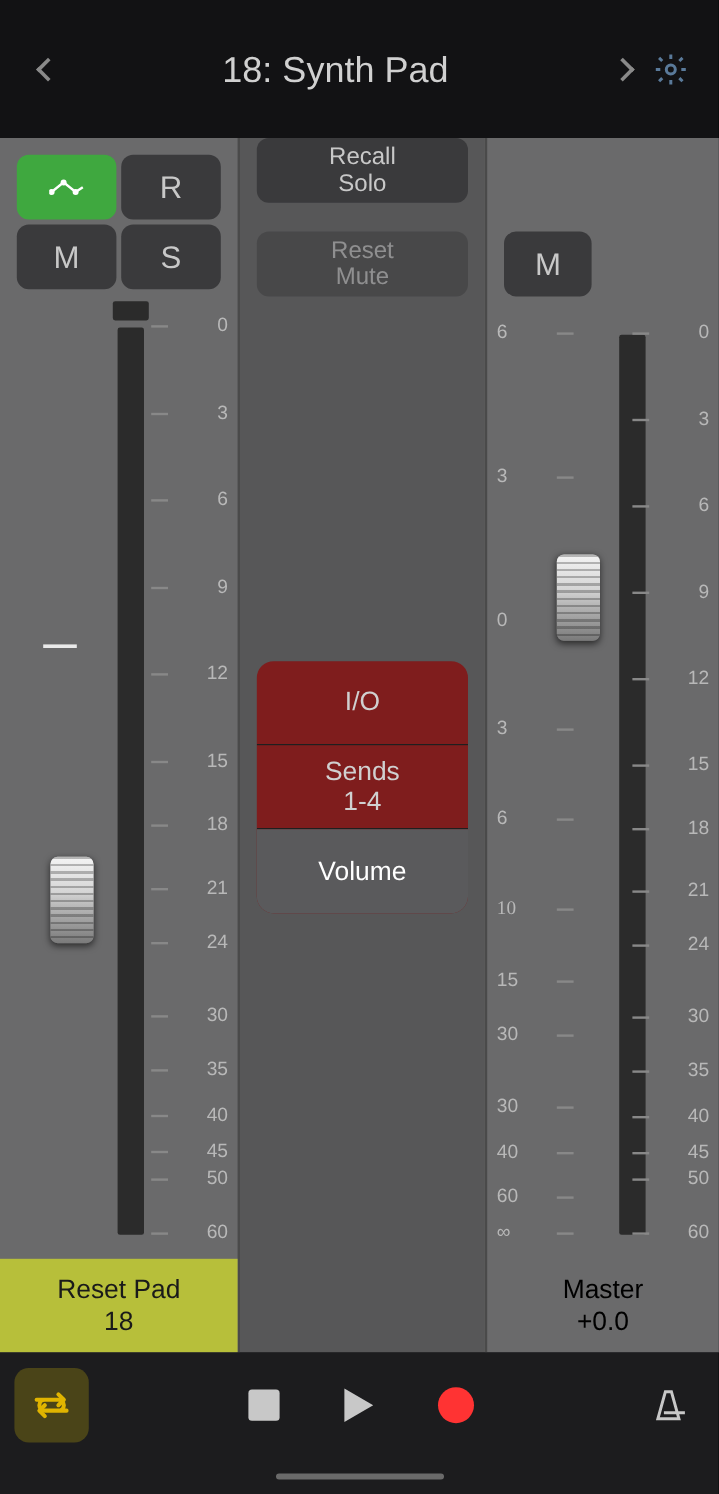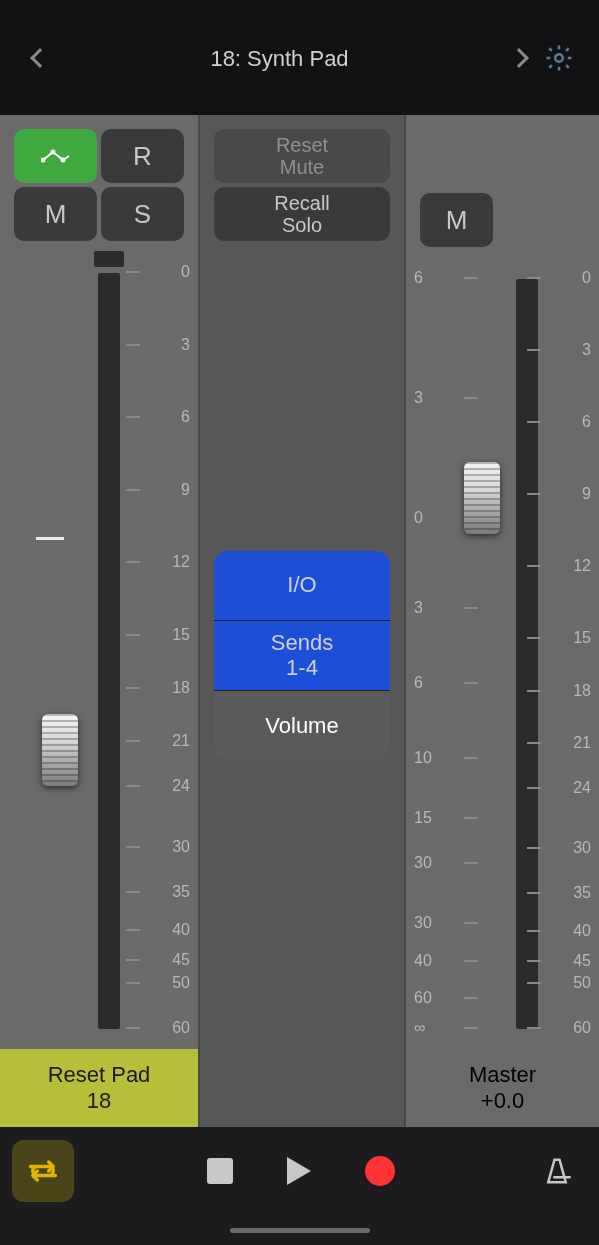--- a/index.html
+++ b/index.html
@@ -4,21 +4,21 @@
 <style>
   * { box-sizing: border-box; margin: 0; padding: 0; }
   html, body { width: 599px; height: 1245px; background: #000; font-family: -apple-system, Helvetica, Arial, sans-serif; overflow: hidden; }
   body { display: flex; flex-direction: column; }
 
   
   .header { height: 115px; background: #121214; display: flex; align-items: center; padding: 0 20px; }
   .header-prev { width: 40px; display:flex; justify-content:center; }
   .header-center { flex: 1; text-align: center; }
   .header-counter { color: #b8b8b8; font-size: 22px; letter-spacing: 2px; }
-  .header-title { color: #d0d0d0; font-size: 22px; margin-top: 2px; }
+  .header-title { color: #d0d0d0; font-size: 30px; margin-top: 2px; }
   .header-next { width: 40px; display:flex; justify-content:center; }
   .header-gear { width: 40px; display:flex; justify-content:center; }
   .chev { width:14px; height:14px; border-left:3px solid #8a8a8a; border-top:3px solid #8a8a8a; }
   .chev.left { transform: rotate(-45deg); }
   .chev.right { transform: rotate(135deg); }
   .gear-svg { width:30px; height:30px; stroke:#5a7a9a; fill:none; stroke-width:2; }
 
   
   .main { flex: 1; display: flex; background: #6a6a6b; }
   .col { display:flex; flex-direction:column; }
@@ -43,21 +43,21 @@
   .fader-cap::before { content:""; position:absolute; inset:0; background:repeating-linear-gradient(to bottom, rgba(0,0,0,.25) 0 2px, transparent 2px 6px);}
   .scale { position:absolute; top:22px; bottom:20px; right:8px; width:48px; }
   .scale-left { position:absolute; top:22px; bottom:20px; left:8px; width:48px; }
   .tick { position:absolute; right:0; color:#b8b8b8; font-size:16px; display:flex; align-items:center; justify-content:flex-end; width:100%; }
   .tick::before { content:""; display:block; width:14px; height:2px; background:#888; margin-right:6px; position:absolute; left:-16px; }
   .tick-l { position:absolute; left:0; color:#b8b8b8; font-size:16px; display:flex; align-items:center; width:100%; }
   .tick-l::after { content:""; display:block; width:14px; height:2px; background:#888; margin-left:6px; position:absolute; right:-16px; }
   .zero-line { position:absolute; left:36px; width:28px; height:3px; background:#eaeaea; }
 
   
-  .view-sel { margin:300px 14px 0 14px; background:#1d4ed8; border-radius:14px; overflow:hidden; }
+  .view-sel { margin:300px 14px 0 14px; background:#7f1d1d; border-radius:14px; overflow:hidden; }
   .view-opt { height:70px; display:flex; align-items:center; justify-content:center; color:#d0d0d0; font-size:22px; border-bottom:1px solid #1f1f1f; text-align:center; line-height:1.1;}
   .view-opt:last-child { border-bottom:none; }
   .view-opt.sel { background:#5a5a5c; color:#fff; }
 
   
   .ch-label { height:78px; display:flex; flex-direction:column; align-items:center; justify-content:center; font-size:22px; }
   .ch-label.track { background:#b7bf3a; color:#1a1a1a; }
   .ch-label.master { color:#000000; }
 
   
@@ -133,30 +133,30 @@
       <div class="zero-line" id="track-zero" style="top: calc(33.12% + 22px);"></div>
       <div class="fader-cap" id="track-fader" style="top: calc(59.8% - 14px);"></div>
     </div>
     <div class="ch-label track">
       <div>Reset Pad</div>
       <div>18</div>
     </div>
   </div>
 
   <div class="col col-mid">
+    <div class="btn-grid single" style="padding-top:0">
+      <div class="mid-btn">
+          <span style="white-space:pre-line">Recall
+Solo</span>
+        </div>
+    </div>
     <div class="btn-grid single" style="padding-bottom:4px">
       <div class="mid-btn disabled">
           <span style="white-space:pre-line">Reset
 Mute</span>
-        </div>
-    </div>
-    <div class="btn-grid single" style="padding-top:0">
-      <div class="mid-btn">
-          <span style="white-space:pre-line">Recall
-Solo</span>
         </div>
     </div>
     <div class="view-sel">
       <div class="view-opt">I/O</div>
       <div class="view-opt">
           <span style="white-space:pre-line">Sends
 1-4</span>
         </div>
       <div class="view-opt sel">Volume</div>
     </div>
@@ -167,21 +167,21 @@
       <div class="sq-btn">M</div>
     </div>
     <div class="fader-area">
       <div class="meter-track" style="left:110px"></div>
       <div class="scale-left" id="master-scale-left">
           <div class="tick-l" style="top: calc(0% - 10px);">6</div>
           <div class="tick-l" style="top: calc(16% - 10px);">3</div>
           <div class="tick-l" style="top: calc(32% - 10px);">0</div>
           <div class="tick-l" style="top: calc(44% - 10px);">3</div>
           <div class="tick-l" style="top: calc(54% - 10px);">6</div>
-          <div class="tick-l" style="top: calc(64% - 10px);">10</div>
+          <div class="tick-l" style="top: calc(64% - 10px); font-family: Liberation Serif, serif;">10</div>
           <div class="tick-l" style="top: calc(72% - 10px);">15</div>
           <div class="tick-l" style="top: calc(78% - 10px);">30</div>
           <div class="tick-l" style="top: calc(86% - 10px);">30</div>
           <div class="tick-l" style="top: calc(91% - 10px);">40</div>
           <div class="tick-l" style="top: calc(96% - 10px);">60</div>
           <div class="tick-l" style="top: calc(100% - 10px);">∞</div>
         </div>
       <div class="scale" id="master-scale-right">
           <div class="tick" style="top: calc(0% - 10px);">0</div>
           <div class="tick" style="top: calc(9.6% - 10px);">3</div>

